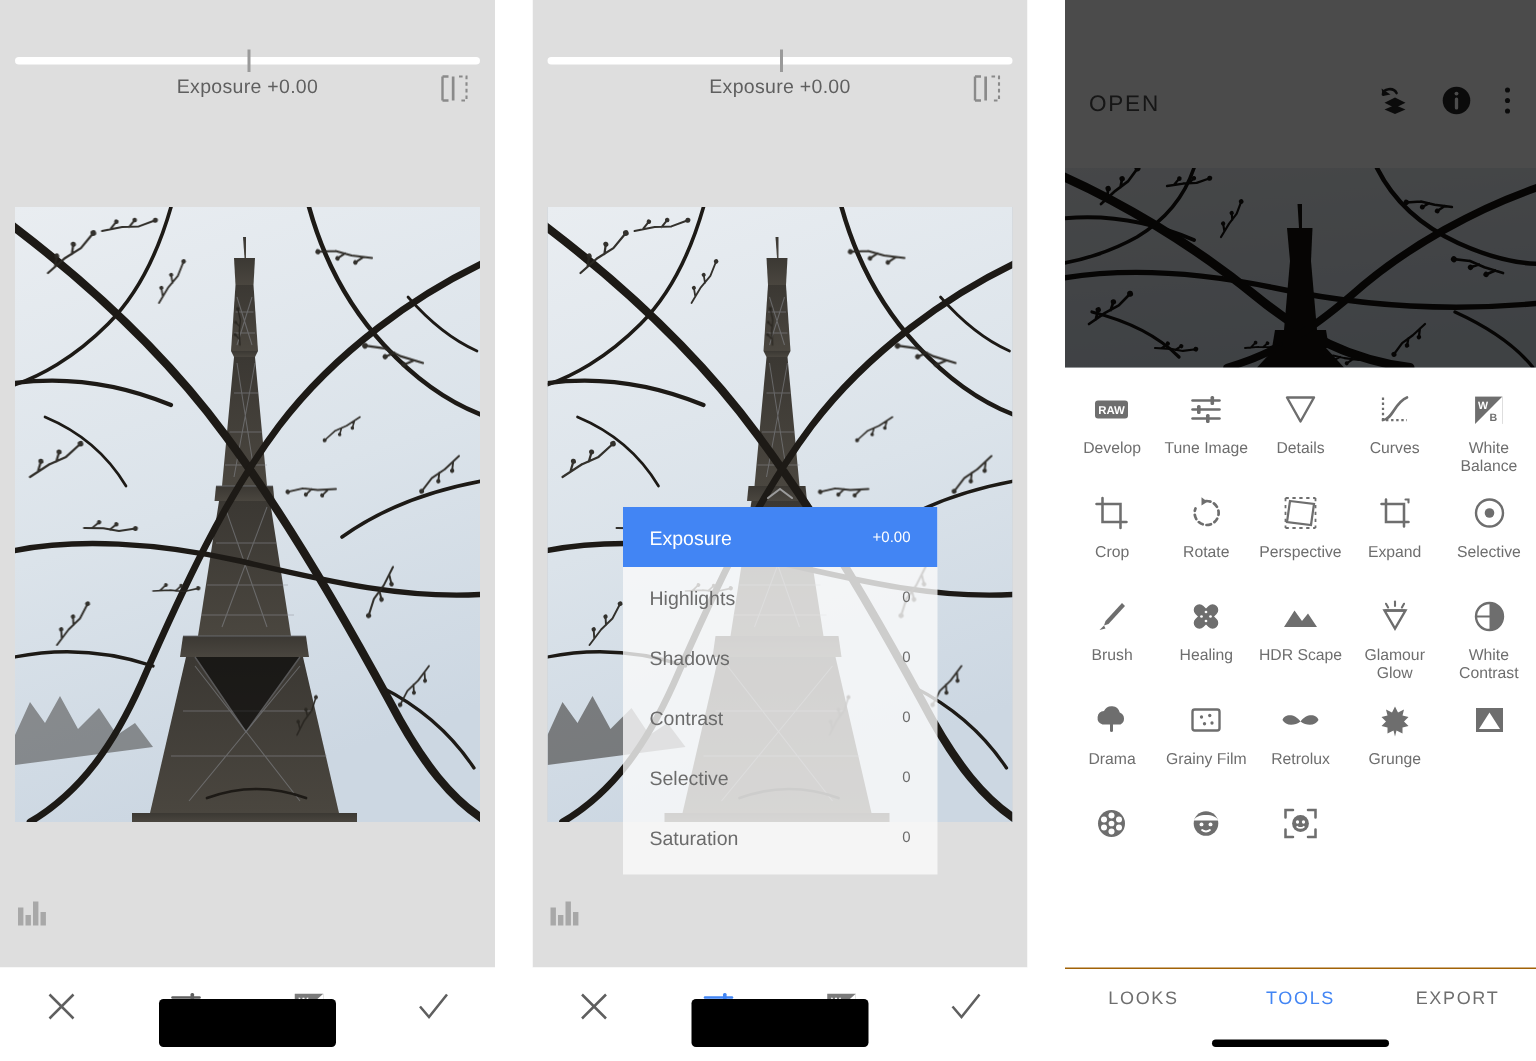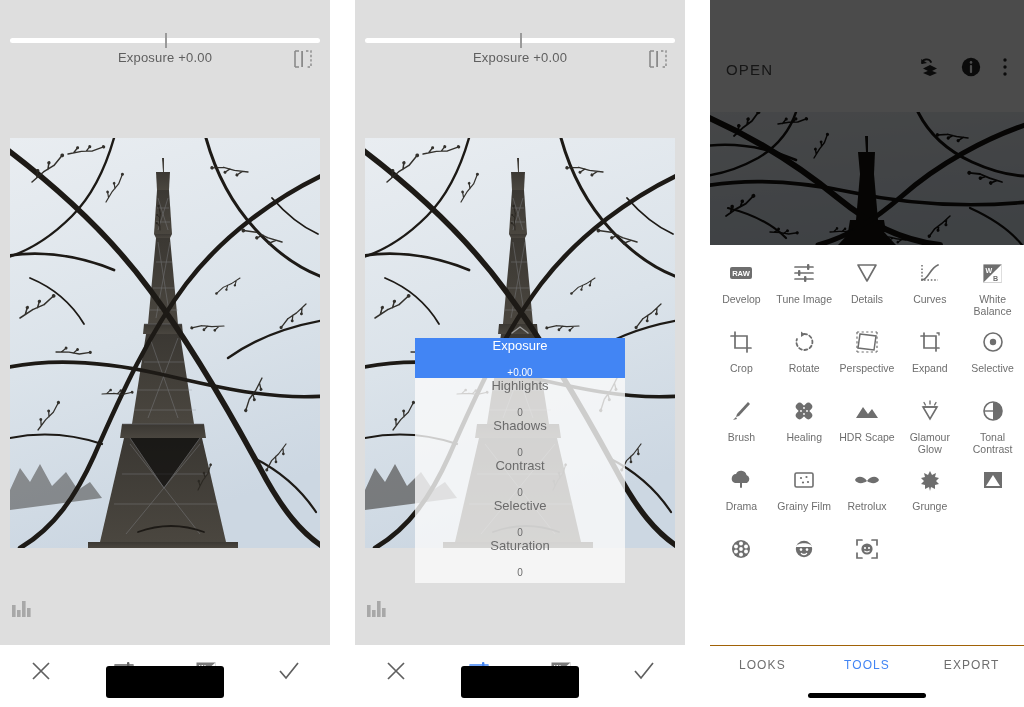--- a/index.html
+++ b/index.html
@@ -126,21 +126,20 @@
     pointer-events: none;
   }
   .tune-row {
     height: 40px;
     display: flex;
     align-items: center;
     justify-content: space-between;
     padding: 0 18px;
     font-size: 13px;
     color: #6b6b6b;
-    flex-direction: column;
   }
   .tune-row.active {
     background: #4285f4;
     color: #ffffff;
   }
   .tune-row .val { font-size: 10px; }
 
   
   .tools-screen {
     position: absolute; inset: 0;
@@ -819,21 +818,21 @@
         </div>
 
         <div class="tool">
           <span class="ic">
             <svg width="24" height="24" viewBox="0 0 24 24">
               <circle cx="12" cy="12" r="9" stroke="#6e6e6e" stroke-width="1.6" fill="none"></circle>
               <path d="M12 3 A 9 9 0 0 1 12 21 Z" fill="#6e6e6e"></path>
               <path d="M3 12 L21 12" stroke="#6e6e6e" stroke-width="1.4"></path>
             </svg>
           </span>
-          <span class="nm">Tonal
+          <span class="nm">White
 Contrast</span>
         </div>
 
         <div class="tool">
           <span class="ic">
             <svg width="26" height="22" viewBox="0 0 26 22">
               <path d="M7 14 A 4.6 4.6 0 0 1 8 5 A 5.6 5.6 0 0 1 18.5 6 A 4.4 4.4 0 0 1 19 14 Z" fill="#6e6e6e"></path>
               <rect x="12" y="13" width="2" height="6" rx="1" fill="#6e6e6e"></rect>
             </svg>
           </span>

